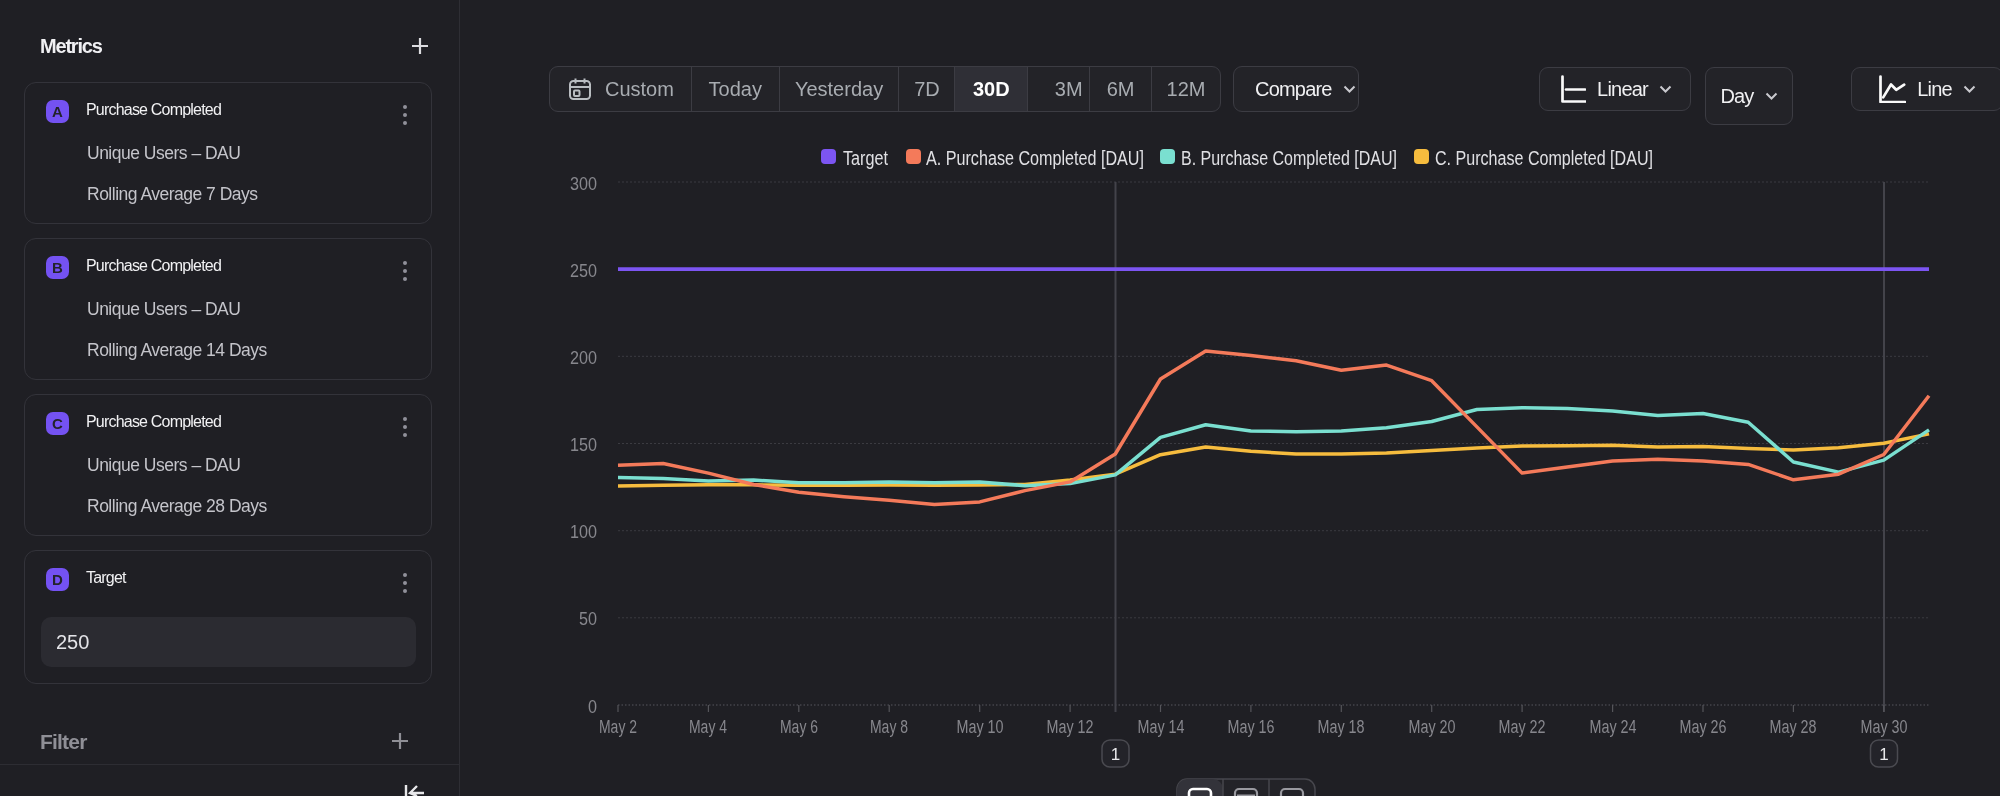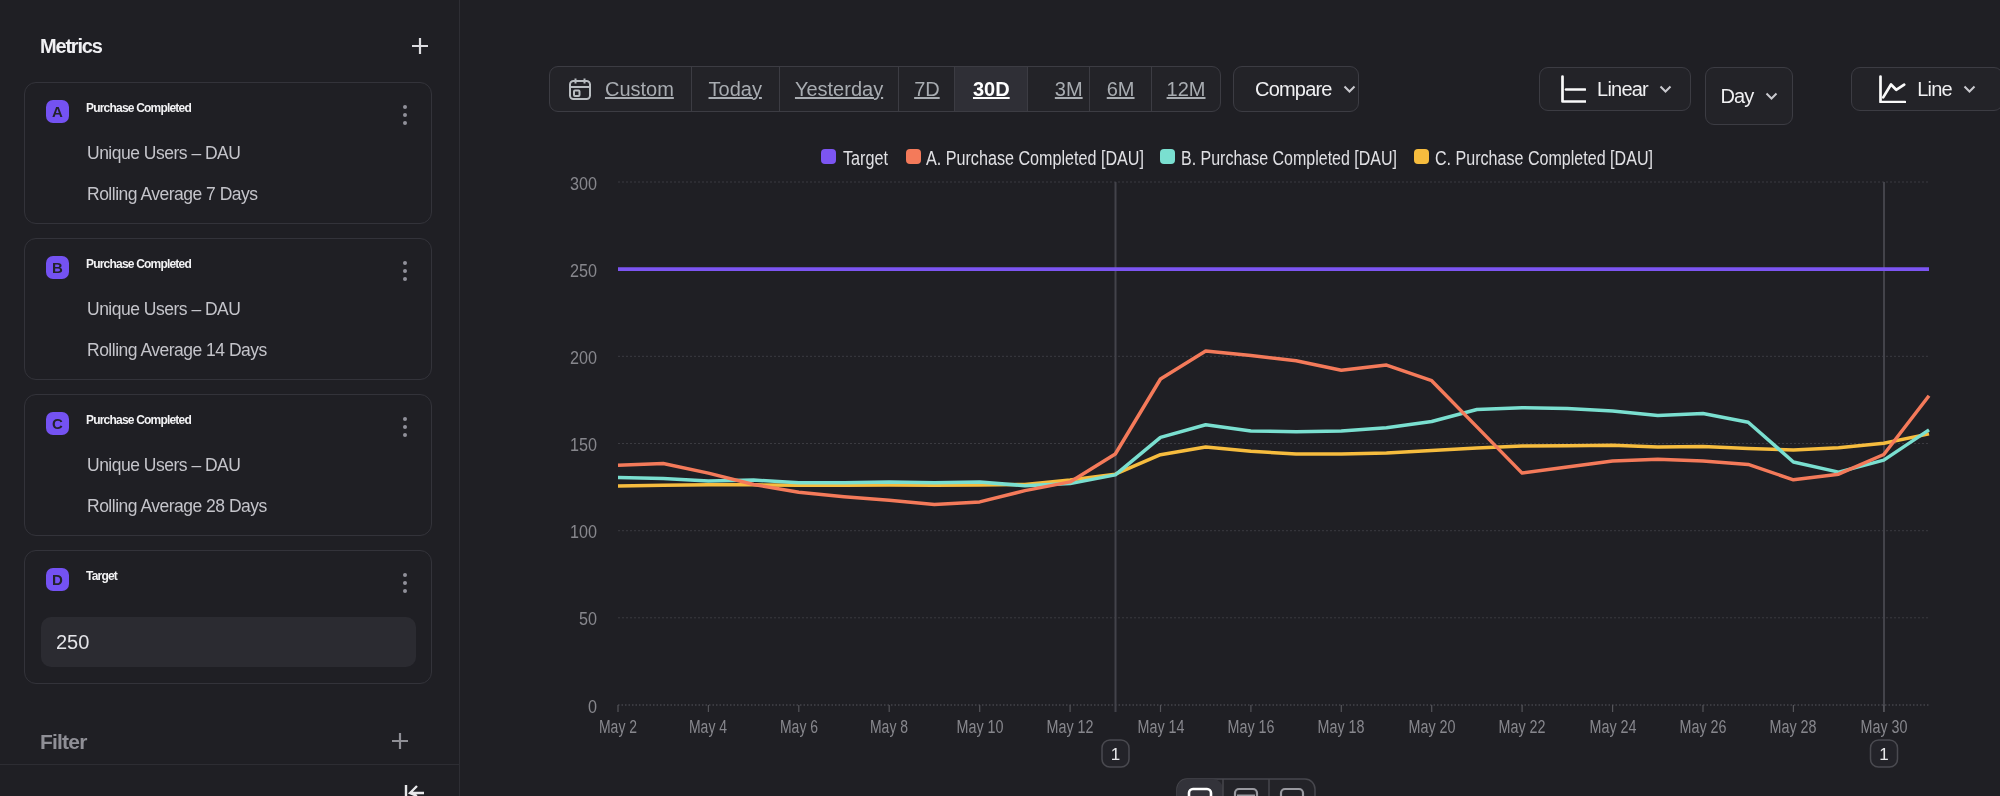--- a/index.html
+++ b/index.html
@@ -10,37 +10,37 @@
   
   #sidebar { position:absolute; left:0; top:0; width:460px; height:796px;
     border-right:1px solid #2e2e34; }
   .sb-h { position:absolute; left:40px; top:35px; font-size:20px; font-weight:700;
     color:#f0f0f3; letter-spacing:-1.2px; }
   .card { position:absolute; left:24px; width:408px; border:1px solid #33333a;
     border-radius:12px; }
   .badge { position:absolute; left:21px; top:17px; width:23px; height:23px;
     border-radius:7px; background:#7452f2; color:#23232a; font-size:15px;
     font-weight:700; text-align:center; line-height:23px; }
-  .ctitle { position:absolute; left:61px; top:18px; font-size:12px; font-weight:700;
+  .ctitle { position:absolute; left:61px; top:18px; font-size:16px; font-weight:400;
     color:#f2f2f4; letter-spacing:-0.8px; }
   .crow { position:absolute; left:62px; font-size:17.5px; color:#c4c4ca; letter-spacing:-0.5px; }
   .kebab { position:absolute; right:24px; top:22px; width:4px; }
   .kebab span { display:block; width:4px; height:4px; border-radius:50%;
     background:#90909a; margin-bottom:4px; }
   .dinput { position:absolute; left:16px; top:66px; width:375px; height:50px;
     background:#2b2b31; border-radius:10px; color:#e4e4e8; font-size:20px;
     line-height:50px; padding-left:15px; }
   .filter-h { position:absolute; left:40px; top:730px; font-size:21px; font-weight:700;
     color:#8f8f96; letter-spacing:-0.8px; }
   .sb-div { position:absolute; left:0; top:764px; width:460px; height:1px; background:#2d2d33; }
   
   .seg { position:absolute; left:1009px; top:66px; height:46px; display:flex;
     border:1px solid #3c3c43; border-radius:9px; overflow:hidden; background:rgba(255,255,255,0.018); }
   .seg .it { height:100%; display:flex; align-items:center; justify-content:center;
-    font-size:20px; color:#a8acb1; border-right:1px solid #3c3c43;text-decoration:underline; }
+    font-size:20px; color:#a8acb1; border-right:1px solid #3c3c43; }
   .seg .it:last-child { border-right:none; }
   .seg .on { background:#2f2f36; color:#ffffff; font-weight:700; }
   .btn { position:absolute; top:66px; height:46px; border:1px solid #3c3c43;
     border-radius:9px; display:flex; align-items:center; justify-content:center;
     gap:11px; font-size:20px; font-weight:400; color:#f0f0f2; letter-spacing:-0.8px;
     background:rgba(255,255,255,0.018); }
   svg text { font-family:"Liberation Sans", sans-serif; }
 </style>
 </head>
 <body>

